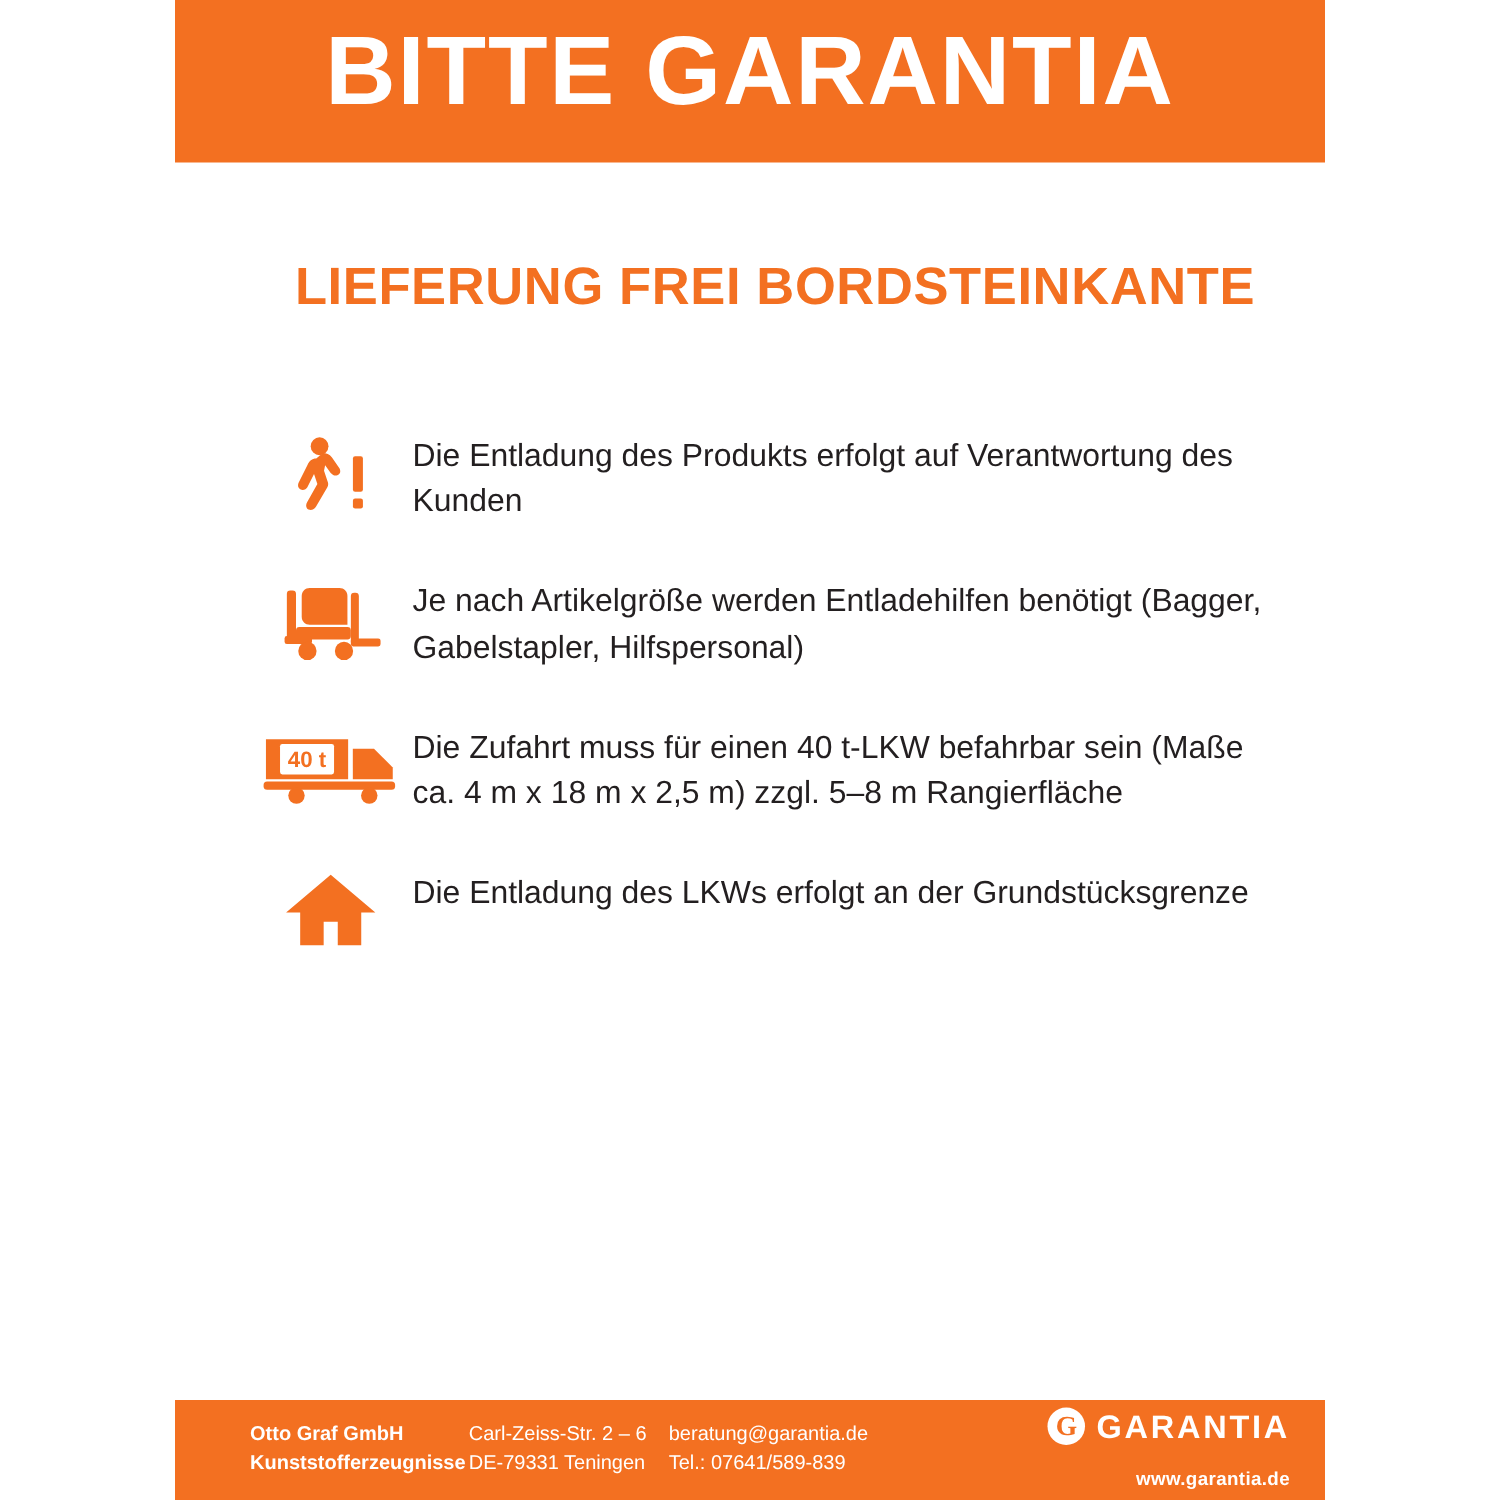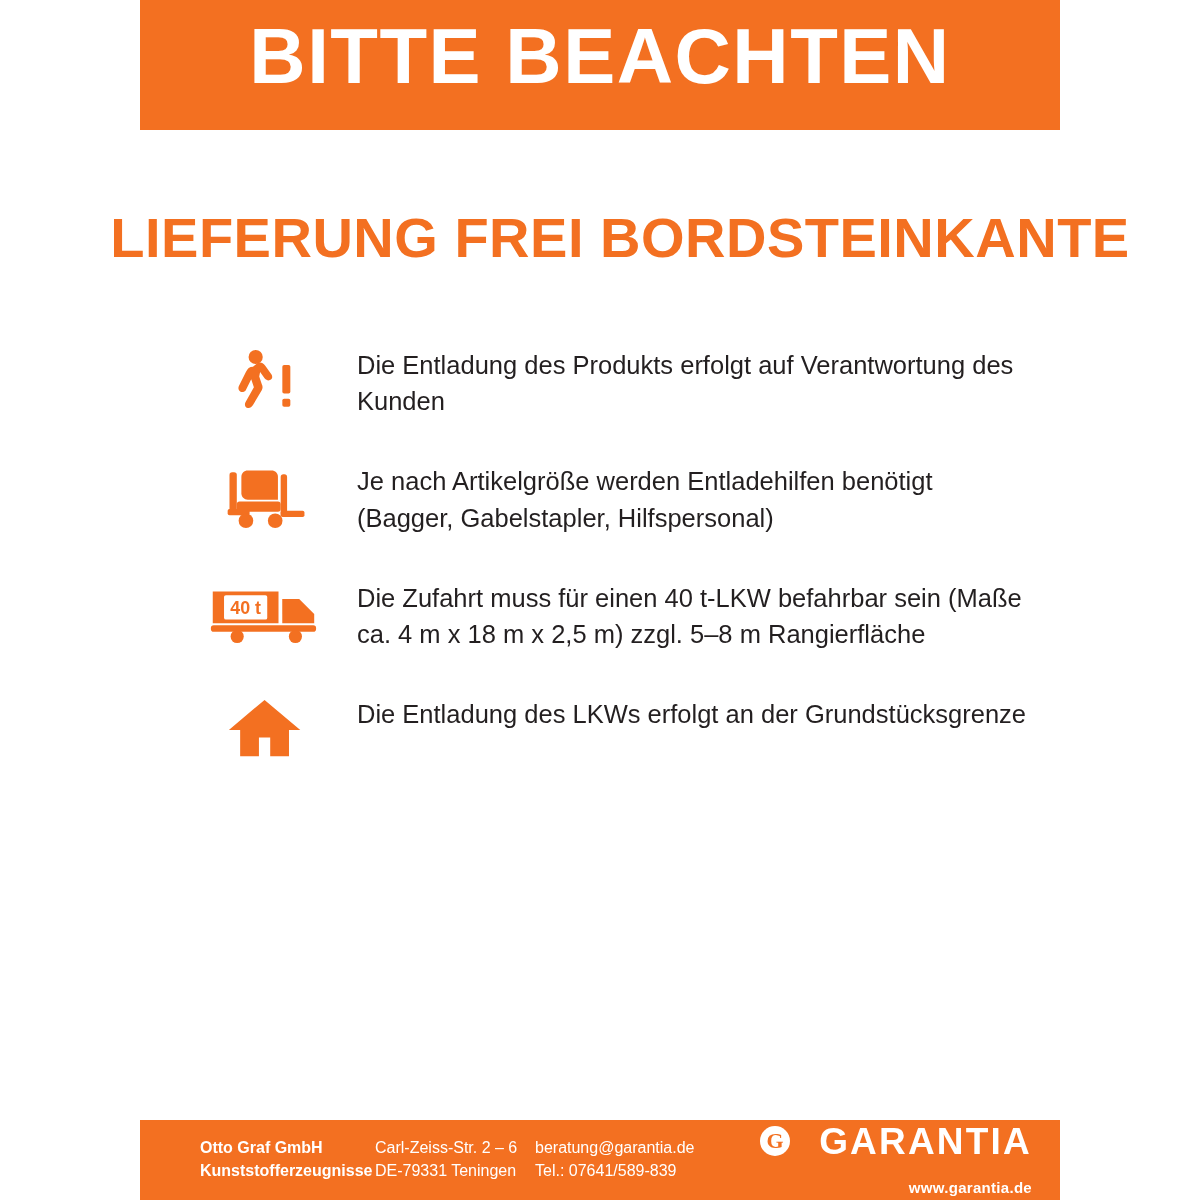--- a/index.html
+++ b/index.html
@@ -39,38 +39,37 @@
   }
 
   
   .subtitle {
     position: absolute;
     left: 0;
     top: 205px;
     width: 1200px;
     text-align: center;
     color: #f37021;
-    font-size: 56px;
+    font-size: 42px;
     font-weight: bold;
     letter-spacing: 0.5px;
     padding-left: 40px;
   }
 
   
   .items {
     position: absolute;
     left: 200px;
     top: 345px;
     width: 830px;
   }
   .item {
     display: flex;
     align-items: flex-start;
     margin-bottom: 42px;
-    gap: 27px;
   }
   .item-icon {
     width: 130px;
     min-width: 130px;
     display: flex;
     justify-content: center;
     align-items: center;
     padding-top: 4px;
   }
   .item-text {
@@ -127,40 +126,39 @@
     background: #ffffff;
     color: #f37021;
     font-weight: bold;
     font-size: 22px;
     display: flex;
     align-items: center;
     justify-content: center;
     font-family: "Liberation Serif", serif;
   }
   .brand-name {
-    font-size: 37px;
+    font-size: 26px;
     font-weight: bold;
     letter-spacing: 2.2px;
     line-height: 1;
-    margin-left: 20px;
   }
   .brand-url {
     font-size: 15px;
     font-weight: bold;
     margin-top: 19px;
     letter-spacing: 0.3px;
   }
 </style>
 </head>
 <body>
 
 <div class="poster">
 
   <div class="header-banner">
-    <div class="header-title">BITTE BEACHTEN</div>
+    <div class="header-title">BITTE GARANTIA</div>
   </div>
 
   <div class="subtitle">LIEFERUNG FREI BORDSTEINKANTE</div>
 
   <div class="items">
 
     <div class="item">
       <div class="item-icon">
         <svg class="i-pedestrian" viewBox="0 0 80 72" xmlns="http://www.w3.org/2000/svg" aria-hidden="true">
           <g fill="#f37021">

